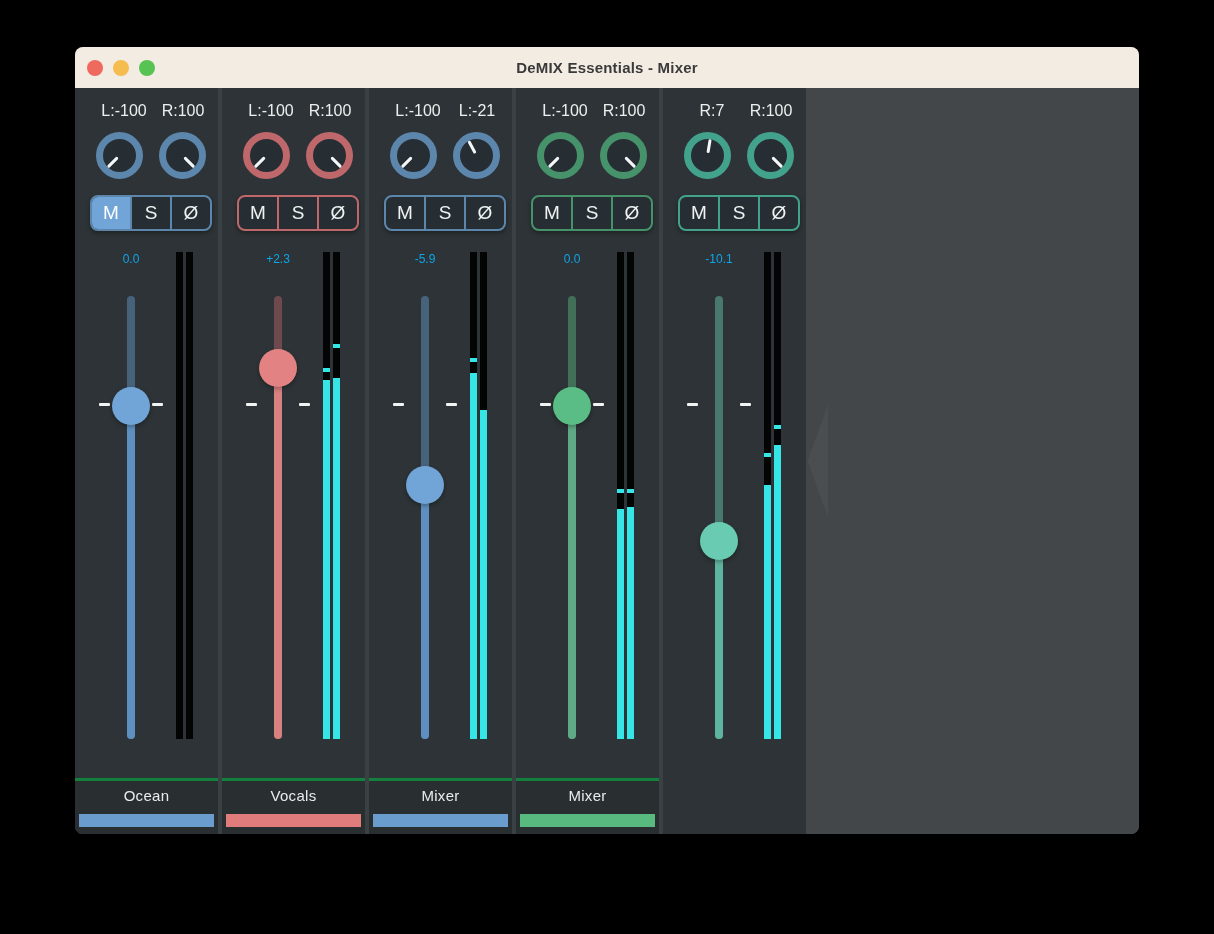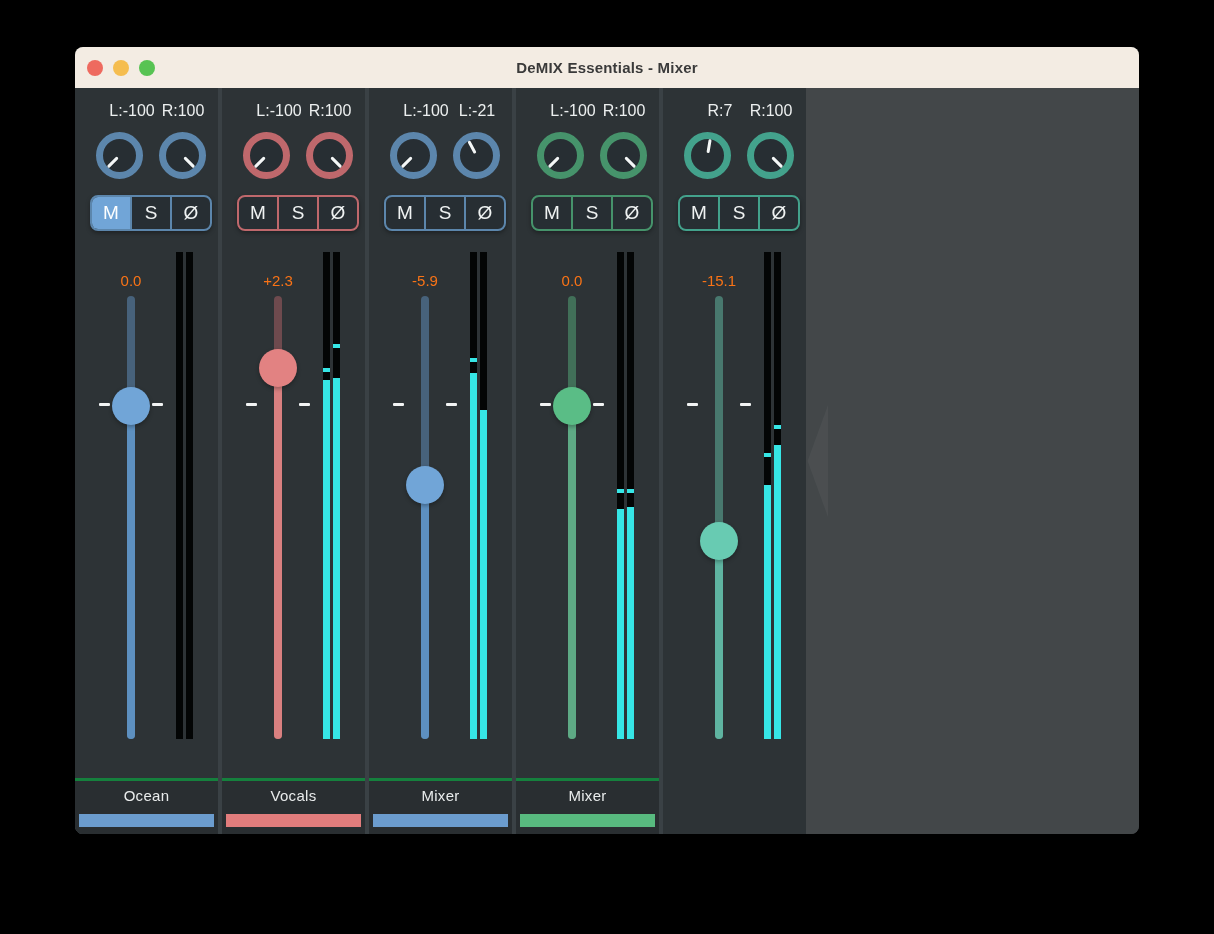--- a/index.html
+++ b/index.html
@@ -12,37 +12,37 @@
   .lights{position:absolute;left:12px;top:0;height:41px;display:flex;align-items:center;gap:10px;}
   .light{width:16px;height:16px;border-radius:50%;}
   .content{position:absolute;left:0;top:41px;right:0;bottom:0;background:#434749;}
   .watermark{position:absolute;background:rgba(255,255,255,.045);}
   .wm1{left:729px;top:317px;width:24px;height:112px;clip-path:polygon(100% 0,15% 50%,100% 100%);}
   .wm2{left:576px;top:327px;width:18px;height:118px;clip-path:polygon(100% 0,0 50%,100% 100%);opacity:.6;}
   .channel-row{position:absolute;left:0;top:0;bottom:0;width:731px;background:#3A4145;
     display:flex;gap:4px;}
   .channel{position:relative;flex:0 0 143px;background:#2D3336;height:100%;}
   .pan-label{position:absolute;top:14px;width:90px;text-align:center;font-size:16px;color:#ECEFEF;}
-  .pan-label-l{left:12px;text-align:center;}
+  .pan-label-l{left:4px;text-align:center;}
   .pan-label-r{left:63px;}
   .knob{position:absolute;top:44px;width:33px;height:33px;border:7px solid var(--accent);
     border-radius:50%;background:#272E33;}
   .knob-l{left:21px;}
   .knob-r{left:84px;}
   .knob-rotor{position:absolute;inset:0;}
   .knob-pointer{position:absolute;left:50%;top:0px;width:3px;height:14px;margin-left:-1.5px;
     background:#F4F7F7;border-radius:2px;}
   .msq-group{position:absolute;left:15px;top:107px;width:122px;height:36px;box-sizing:border-box;
     border:2px solid var(--accent);border-radius:8px;background:#272E33;display:flex;overflow:hidden;
     box-shadow:0 2px 4px rgba(0,0,0,.35);}
   .msq-btn{flex:1 1 0;border:none;background:transparent;color:#EFF2F2;font-size:19px;
     font-family:"Liberation Sans",sans-serif;padding:0;line-height:32px;cursor:pointer;}
   .msq-btn + .msq-btn{border-left:2px solid var(--accent);}
   .msq-btn.active{background:var(--bright);color:#FDFEFE;}
-  .gain-value{position:absolute;left:0;top:184px;width:112px;text-align:center;font-size:15px;color:#f97316;}
+  .gain-value{position:absolute;left:0;top:164px;width:112px;text-align:center;font-size:12px;color:#0ea5e9;}
   .fader-track{position:absolute;left:52px;top:208px;width:8px;height:443px;border-radius:4px;
     background:var(--track-dim);overflow:hidden;}
   .fader-track-bright{position:absolute;left:0;right:0;bottom:0;background:var(--track-bright);}
   .zero-tick{position:absolute;top:315px;width:11px;height:3px;background:#F2F4F4;border-radius:1px;}
   .zero-tick-left{left:24px;}
   .zero-tick-right{left:77px;}
   .fader-handle{position:absolute;left:37px;width:38px;height:38px;border-radius:50%;
     background:var(--bright);box-shadow:0 2px 4px rgba(0,0,0,.3);}
   .meter{position:absolute;top:164px;width:7px;height:487px;background:#030505;overflow:hidden;}
   .meter-left{left:101px;}
@@ -233,21 +233,21 @@
     <div class="knob knob-r">
       <div class="knob-rotor" style="transform: rotate(135deg);">
         <div class="knob-pointer"></div>
       </div>
     </div>
     <div class="msq-group">
       <button class="msq-btn">M</button>
       <button class="msq-btn">S</button>
       <button class="msq-btn">Ø</button>
     </div>
-    <div class="gain-value">-15.1</div>
+    <div class="gain-value">-10.1</div>
     <div class="fader-track">
       <div class="fader-track-bright" style="top: 245px;"></div>
     </div>
     <div class="zero-tick zero-tick-left"></div>
     <div class="zero-tick zero-tick-right"></div>
     <div class="fader-handle" style="top: 434px;"></div>
     <div class="meter meter-left">
       <div class="meter-fill" style="top: 233px; display: block;"></div>
       <div class="meter-peak" style="top: 201px; display: block;"></div>
     </div>

